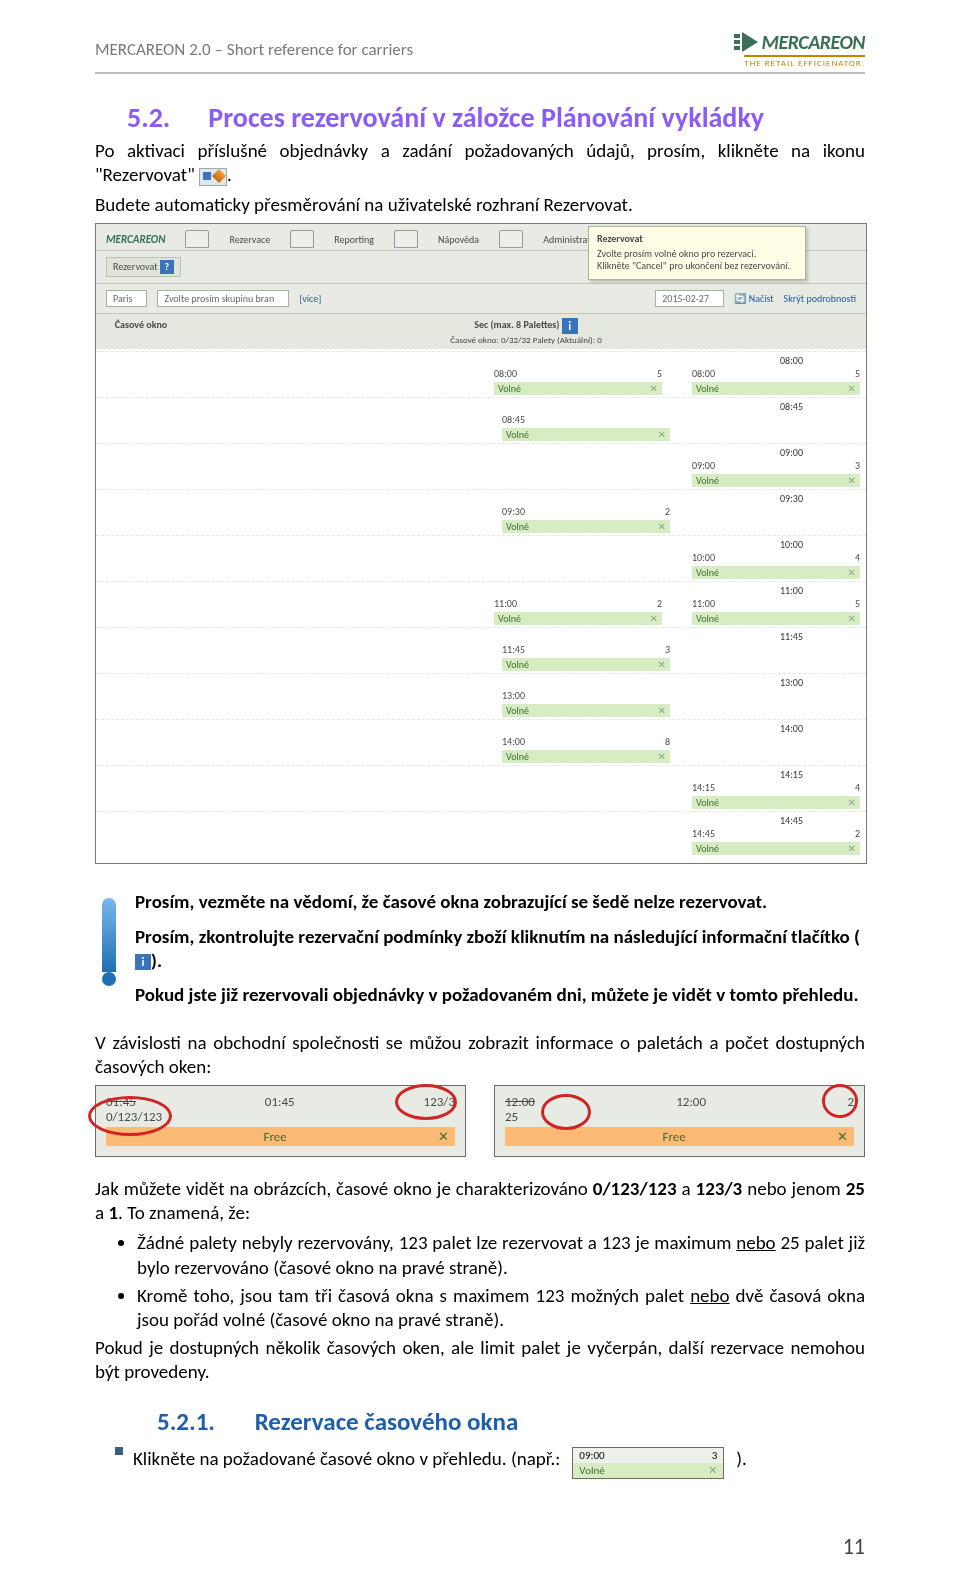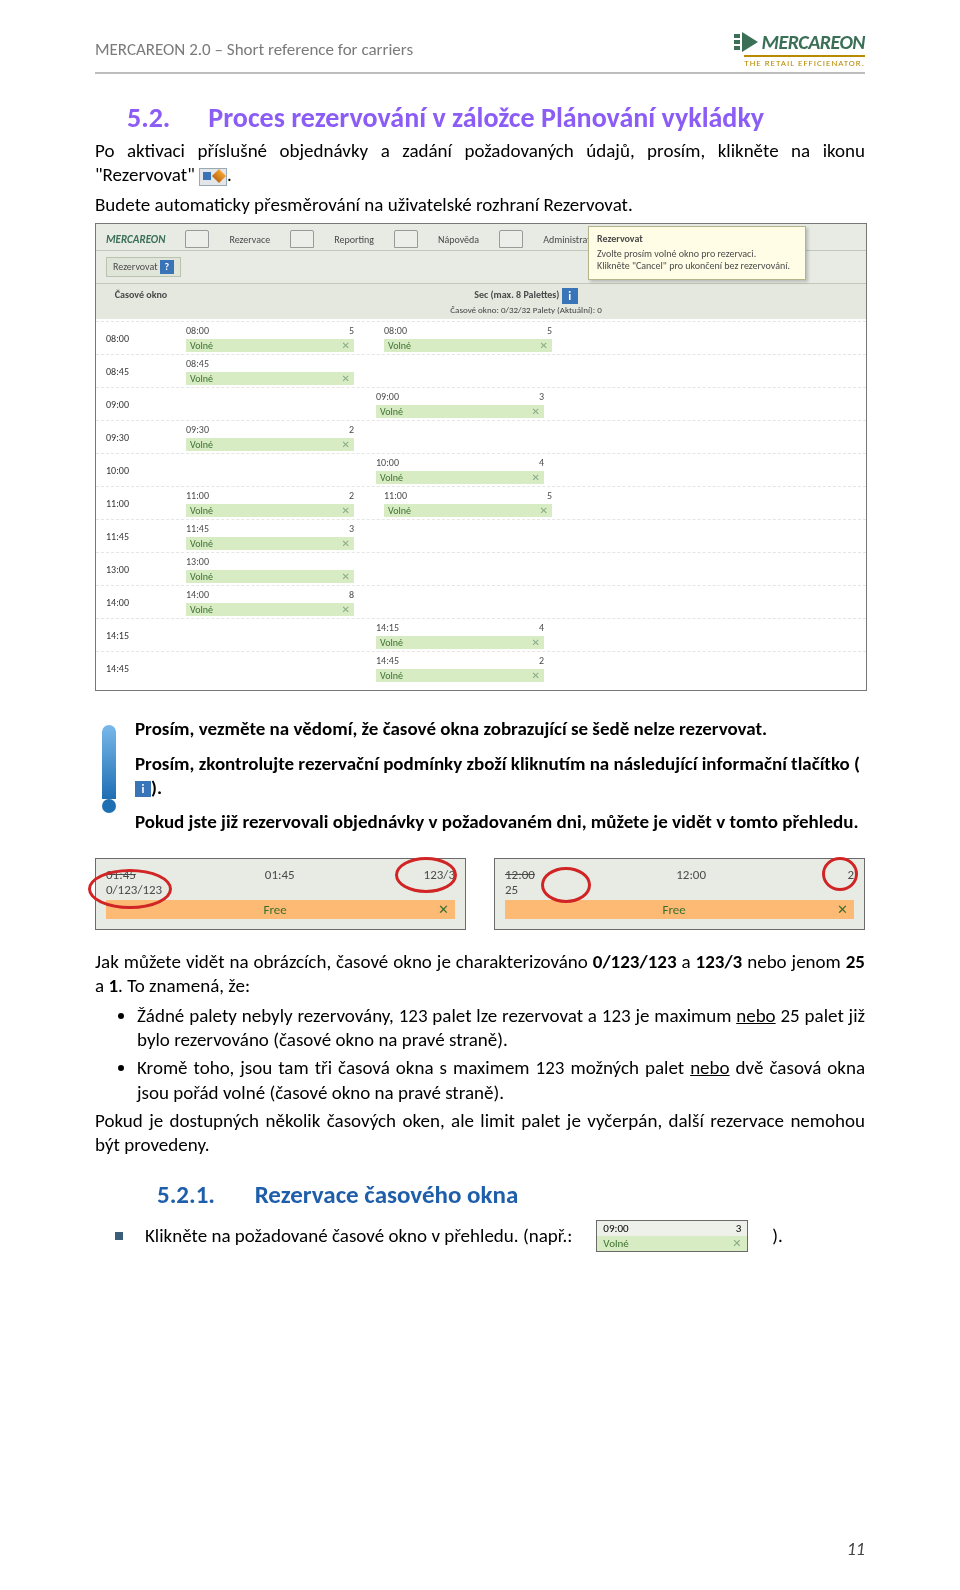--- a/index.html
+++ b/index.html
@@ -170,24 +170,25 @@
     font-weight: normal;
     font-size: 9px;
     color: #444;
   }
   .sched-body {
     background: #fff;
     padding: 2px 0 6px 0;
   }
   .sched-row {
     display: flex;
-    align-items: center;
+    align-items: flex-end;
     padding: 2px 6px;
     border-top: 1px dashed #e5e5e5;
     font-size: 10px;
+    flex-direction: column;
   }
   .sched-row > .tc { width: 80px; padding-left: 4px; font-weight: normal; color: #333; }
   .sched-row > .mid { flex: 1; display: flex; gap: 30px; }
   .slot {
     display: flex;
     flex-direction: column;
     gap: 2px;
     min-width: 160px;
   }
   .slot-line1 { display: flex; justify-content: space-between; }
@@ -292,22 +293,21 @@
 
   h3.sub {
     color: #1f5faa;
     font-size: 25px;
     font-weight: bold;
     margin: 22px 0 10px 62px;
   }
 
   .last-row {
     display: flex;
-    align-items: center;
-    gap: 22px;
+    gap: 10px;
     margin: 8px 0 0 20px;
     font-size: 19px;
   }
   .sq {
     display: inline-block;
     width: 8px; height: 8px;
     background: #3b5f7a;
   }
   .mini-slot {
     display: inline-flex;
@@ -319,23 +319,22 @@
     vertical-align: middle;
   }
   .mini-slot .r1 { display: flex; justify-content: space-between; padding: 1px 6px; background: #eef0ea; }
   .mini-slot .r2 { display: flex; justify-content: space-between; padding: 1px 6px; background: #d8ecc4; color: #3b6f2f; }
   .mini-slot .r2 .x { color: #88aa88; }
 
   .page-num {
     position: absolute;
     bottom: 30px;
     right: 95px;
-    font-size: 18px;
+    font-size: 22px;
     color: #444;
-    font-style: italic;
   }
 </style>
 </head>
 <body>
 
 <div class="page">
 
   <div class="header-row">
     <div class="header-title">MERCAREON 2.0 – Short reference for carriers</div>
     <div class="logo">
@@ -380,20 +379,29 @@
         <span class="cart"></span>
         <span class="menuitem">Nápověda</span>
         <span class="cart"></span>
         <span class="menuitem">Administrativa</span>
       </div>
       <div class="filter-row">
         <span class="tag">
           <span>Rezervovat</span>
           <span class="help-q">?</span>
         </span>
+      </div>
+      <div class="filter-row">
+        <span class="dd">Paris</span>
+        <span class="dd">Zvolte prosím skupinu bran</span>
+        <span style="color:#2a5a9c;">[více]</span>
+        <span style="flex:1"></span>
+        <span class="dd">2015-02-27</span>
+        <span style="color:#2a5a9c;">🔄 <span>Načíst</span></span>
+        <span style="color:#2a5a9c;">Skrýt podrobnosti</span>
       </div>
       <div class="sched-head">
         <div style="flex:0 0 90px;">Časové okno</div>
         <div>
           <span>Sec (max. 8 Palettes)</span> <span class="info-i">i</span>
           <span class="sched-sub">Časové okno: 0/32/32 Palety (Aktuální): 0</span>
         </div>
       </div>
       <div class="sched-body" id="sched-body">
           <div class="sched-row">
@@ -601,20 +609,21 @@
     </div>
     <div class="notice-body">
       <p>Prosím, vezměte na vědomí, že časové okna zobrazující se šedě nelze rezervovat.</p>
       <p>
         <span>Prosím, zkontrolujte rezervační podmínky zboží kliknutím na následující informační tlačítko (</span><span class="info-i">i</span><span>).</span>
       </p>
       <p>Pokud jste již rezervovali objednávky v požadovaném dni, můžete je vidět v tomto přehledu.</p>
     </div>
   </div>
 
+  <p class="para">V závislosti na obchodní společnosti se můžou zobrazit informace o paletách a počet dostupných časových oken:</p>
 
   <div class="two-shots">
     <div class="shot">
       <div class="ring ringA"></div>
       <div class="ring ringB"></div>
       <div class="shot-row1">
         <span style="text-decoration:line-through;">01:45</span>
         <span>01:45</span>
         <span>123/3</span>
       </div>

